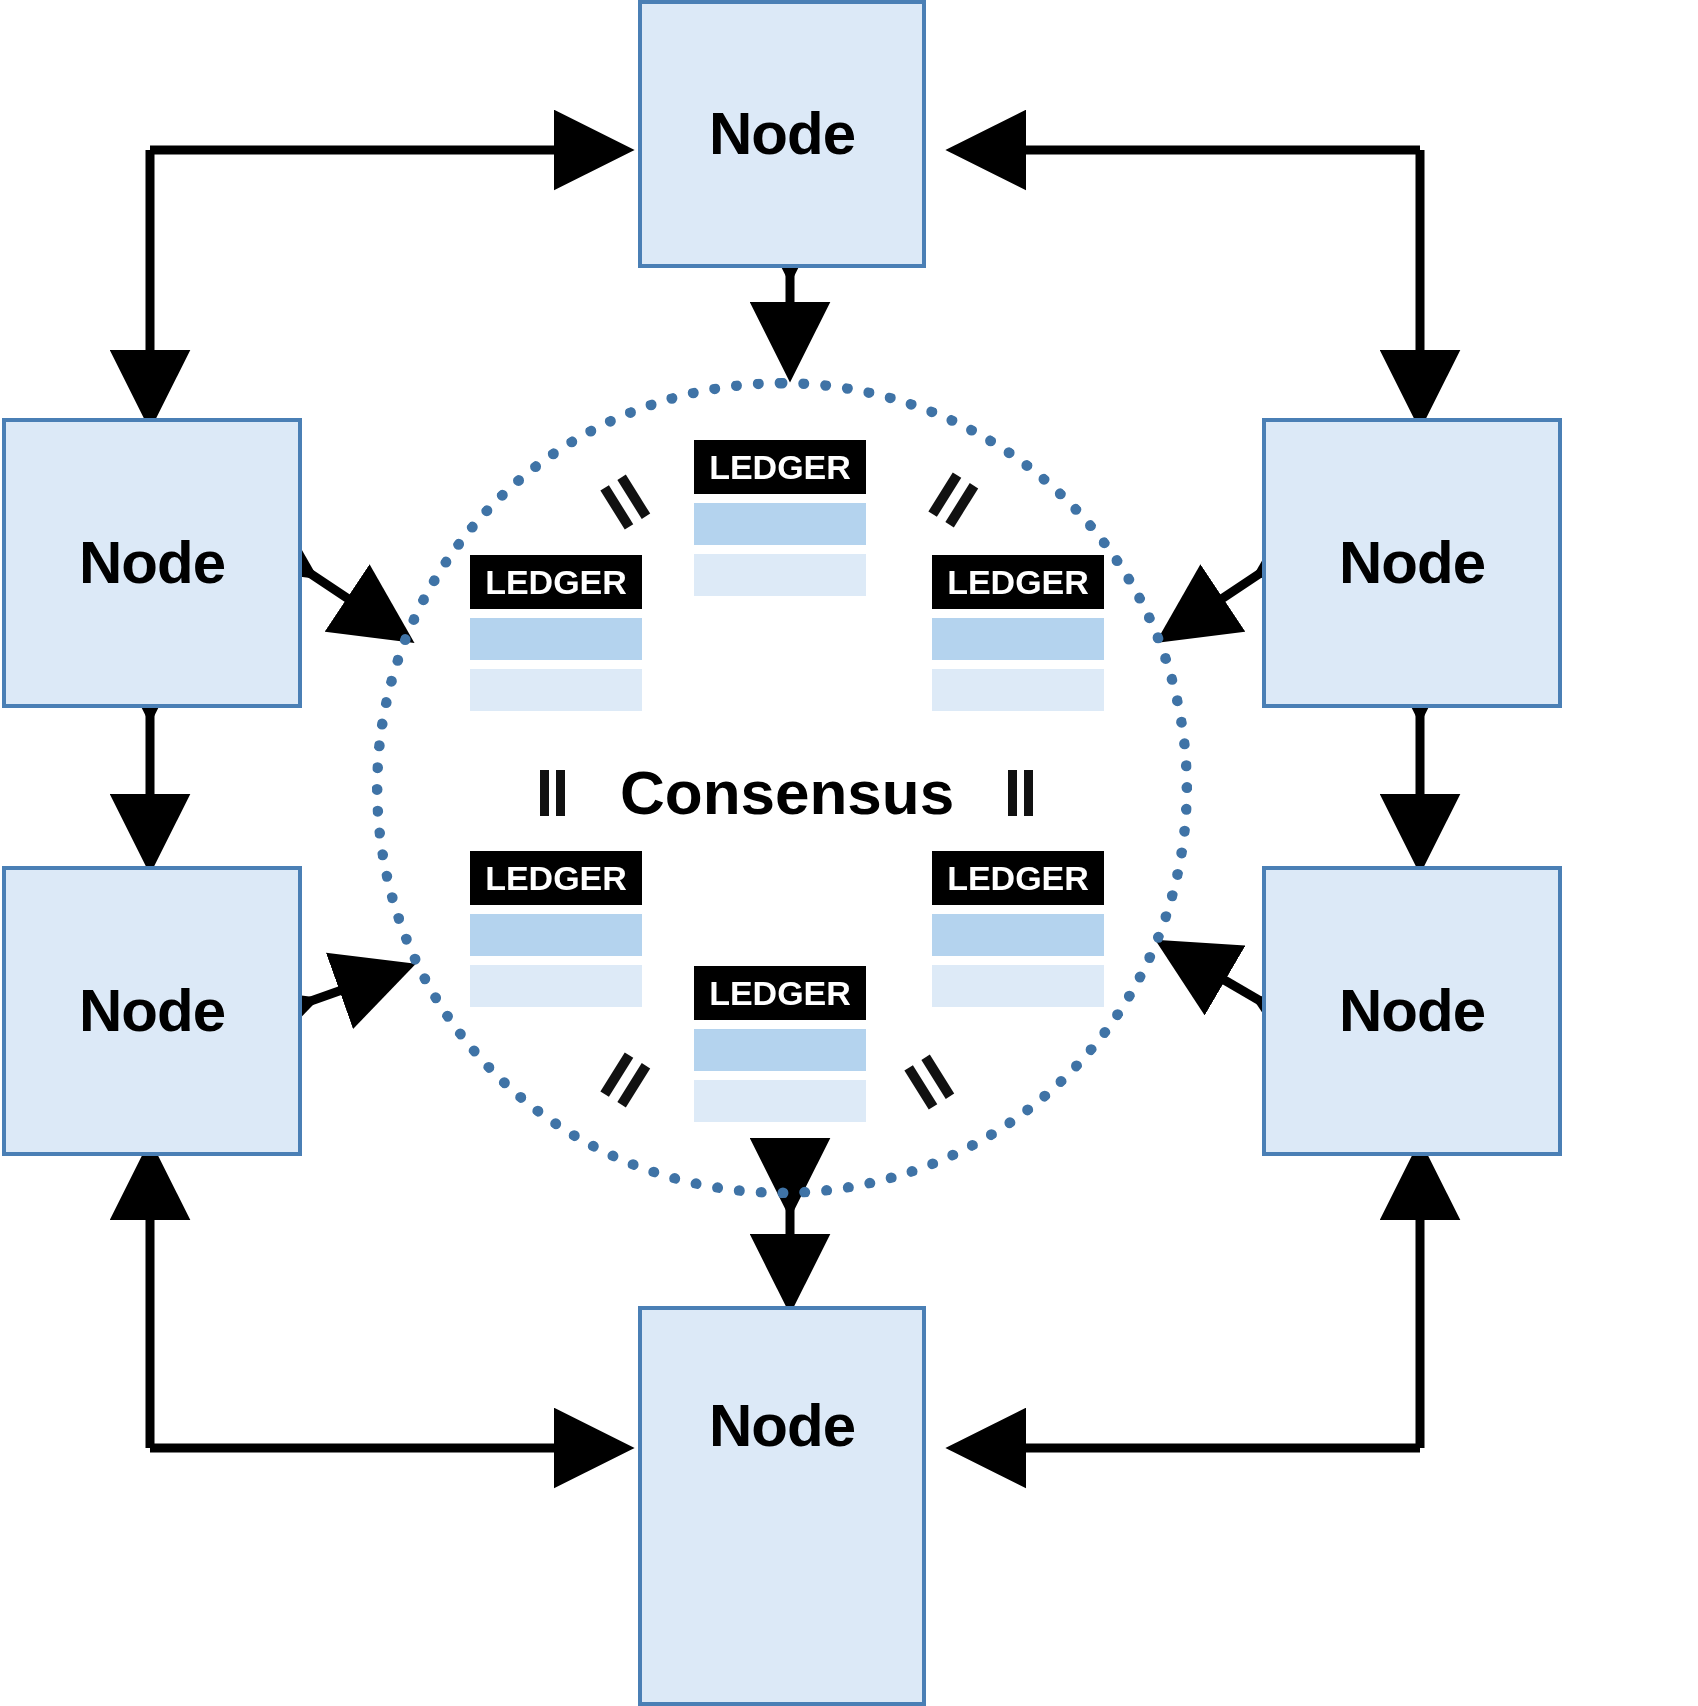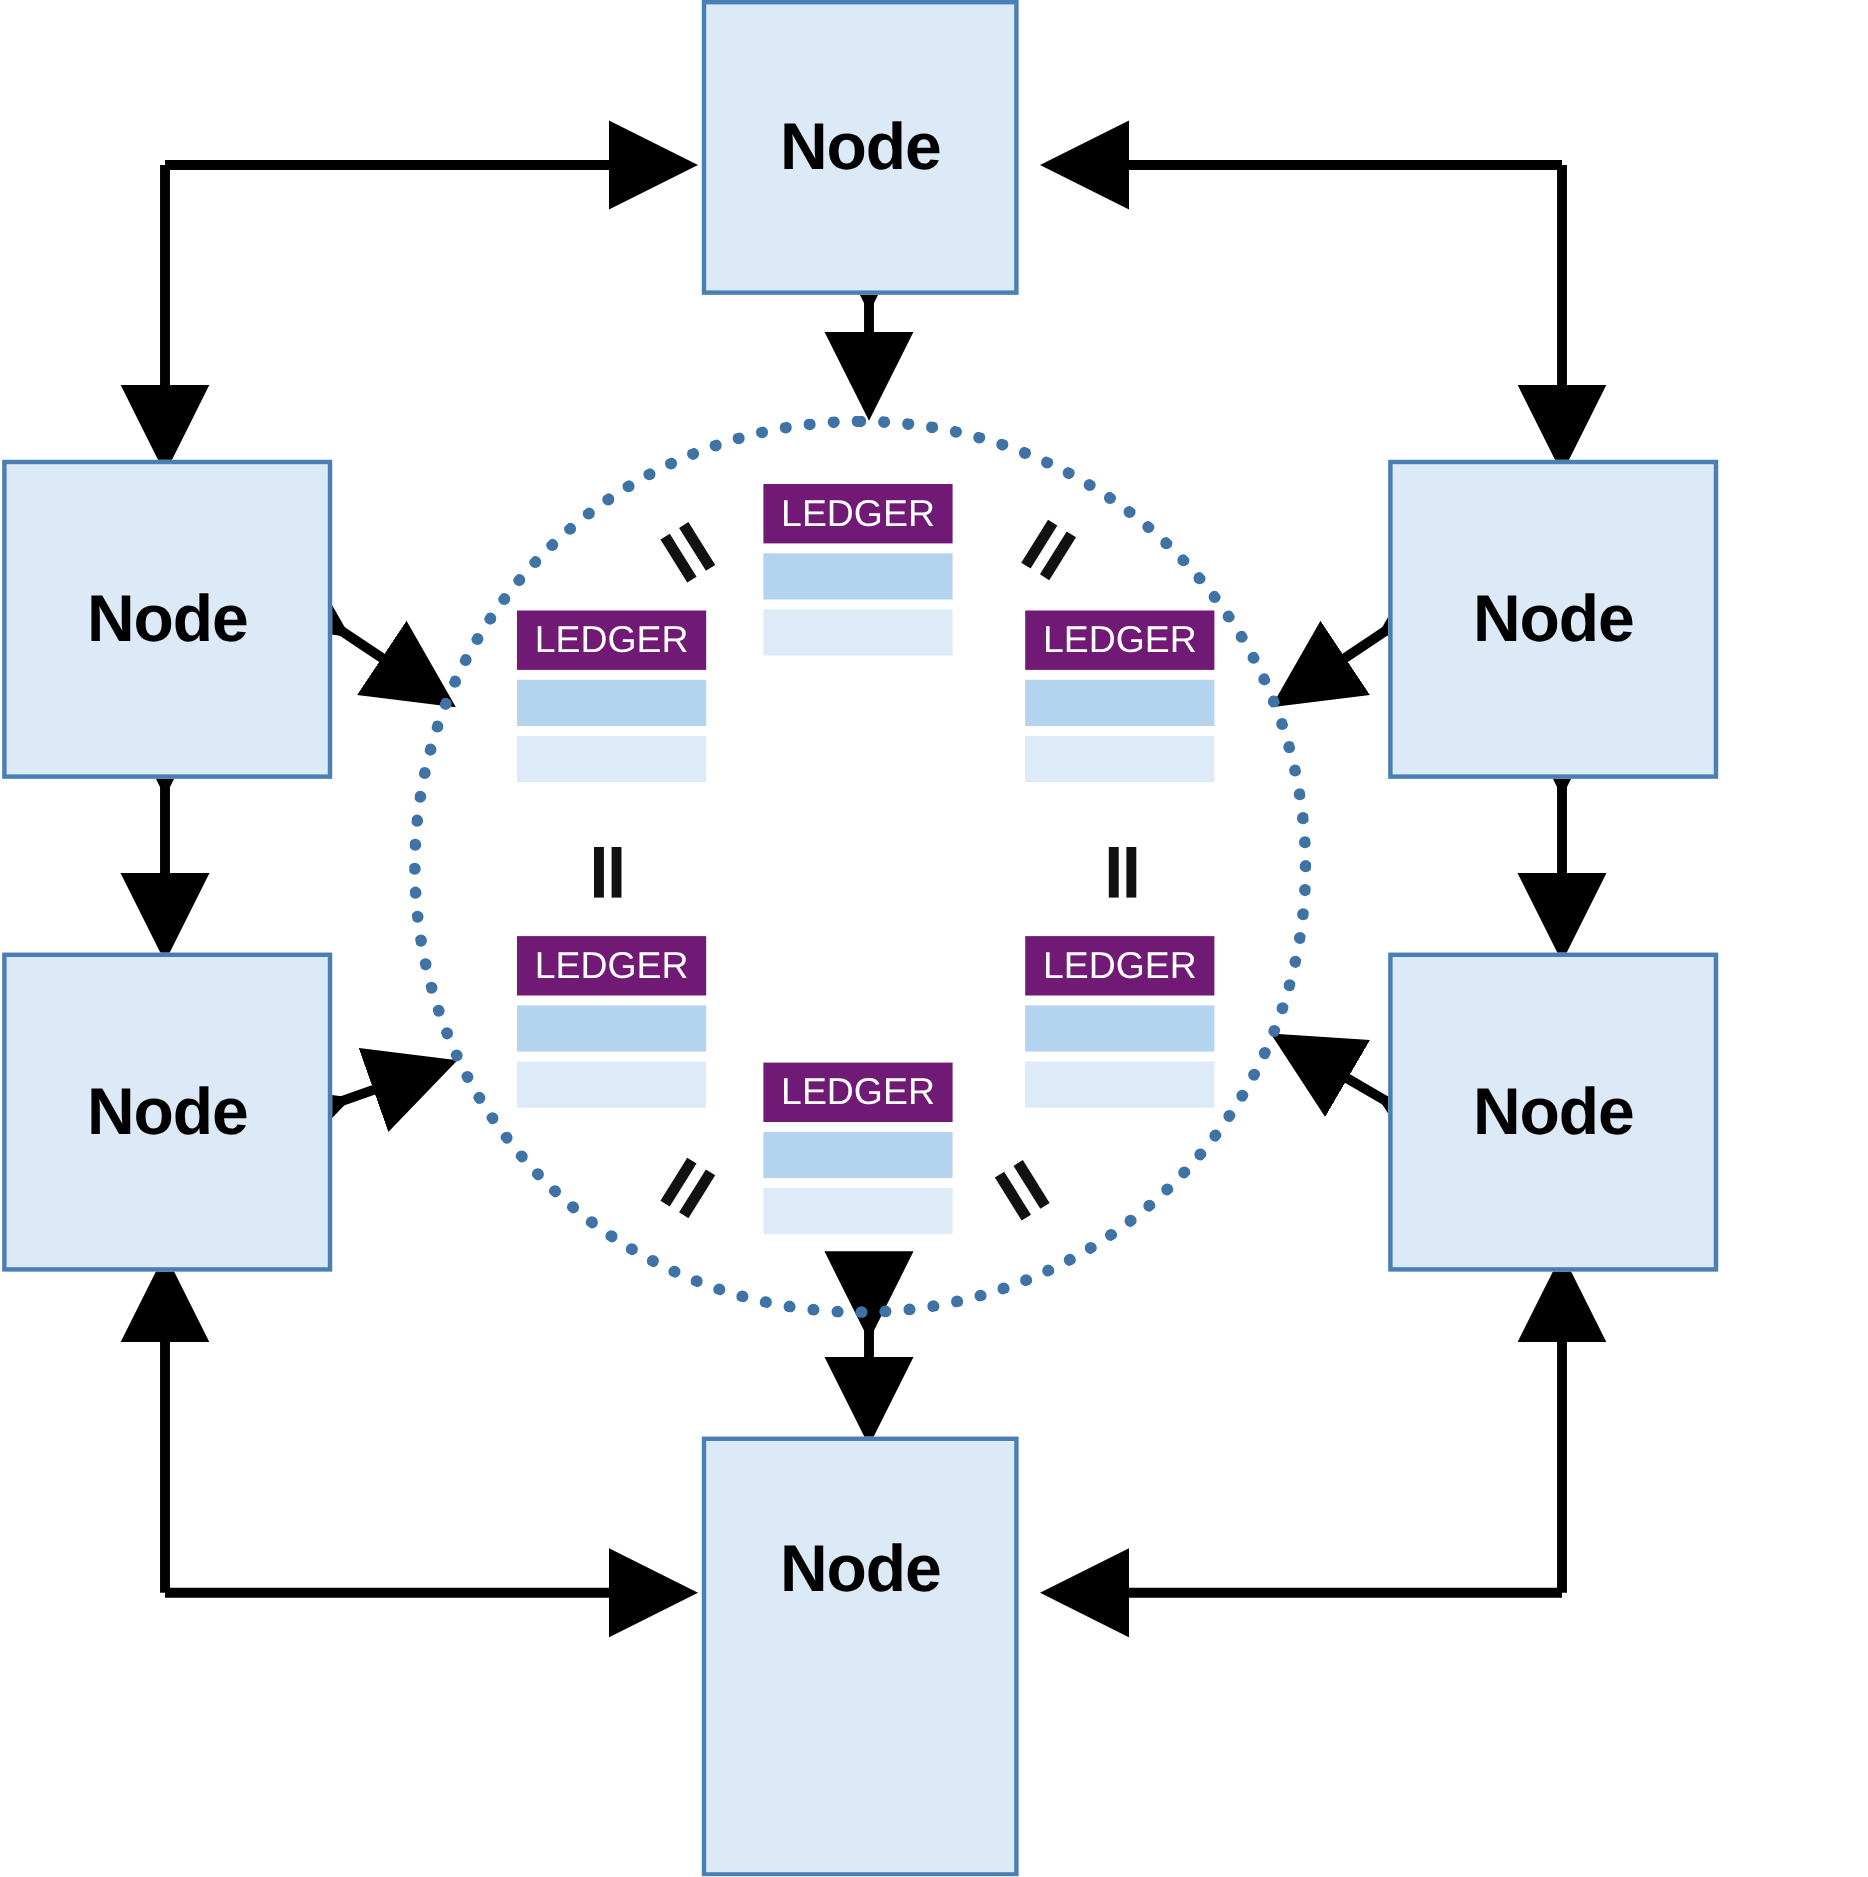--- a/index.html
+++ b/index.html
@@ -24,24 +24,24 @@
 
   .circle{
     position:absolute;
     border-radius:50%;
     border:11px dotted #3f73a6;
     box-sizing:border-box;
   }
 
   .ledger{position:absolute;}
   .ledger .hdr{
-    background:#701a75;
+    background:#000000;
     color:#ffffff;
     font-family:"Liberation Sans",sans-serif;
-    font-weight:400;
+    font-weight:700;
     display:flex;align-items:center;justify-content:center;
     box-sizing:border-box;
   }
   .ledger .bar1{background:#b4d3ee;}
   .ledger .bar2{background:#ddeaf7;}
 
   .consensus{
     position:absolute;
     font-family:"Liberation Sans",sans-serif;
     font-weight:bold;
@@ -163,20 +163,21 @@
     <div class="bar1" style="height:42px;margin-top:9px;"></div>
     <div class="bar2" style="height:42px;margin-top:9px;"></div>
   </div>
 
   <div class="ledger" style="left:694px;top:966px;width:172px;">
     <div class="hdr" style="height:54px;font-size:34px;">LEDGER</div>
     <div class="bar1" style="height:42px;margin-top:9px;"></div>
     <div class="bar2" style="height:42px;margin-top:9px;"></div>
   </div>
 
+  <div class="consensus" style="left:620px;top:762px;">Consensus</div>
 
   <div class="eqmark" style="left:604px;top:478px;width:46px;height:46px;transform:rotate(-32deg);">
     <span style="left:6px;top:0;width:10px;height:46px;"></span>
     <span style="left:26px;top:0;width:10px;height:46px;"></span>
   </div>
   <div class="eqmark" style="left:932px;top:478px;width:46px;height:46px;transform:rotate(32deg);">
     <span style="left:6px;top:0;width:10px;height:46px;"></span>
     <span style="left:26px;top:0;width:10px;height:46px;"></span>
   </div>
 

